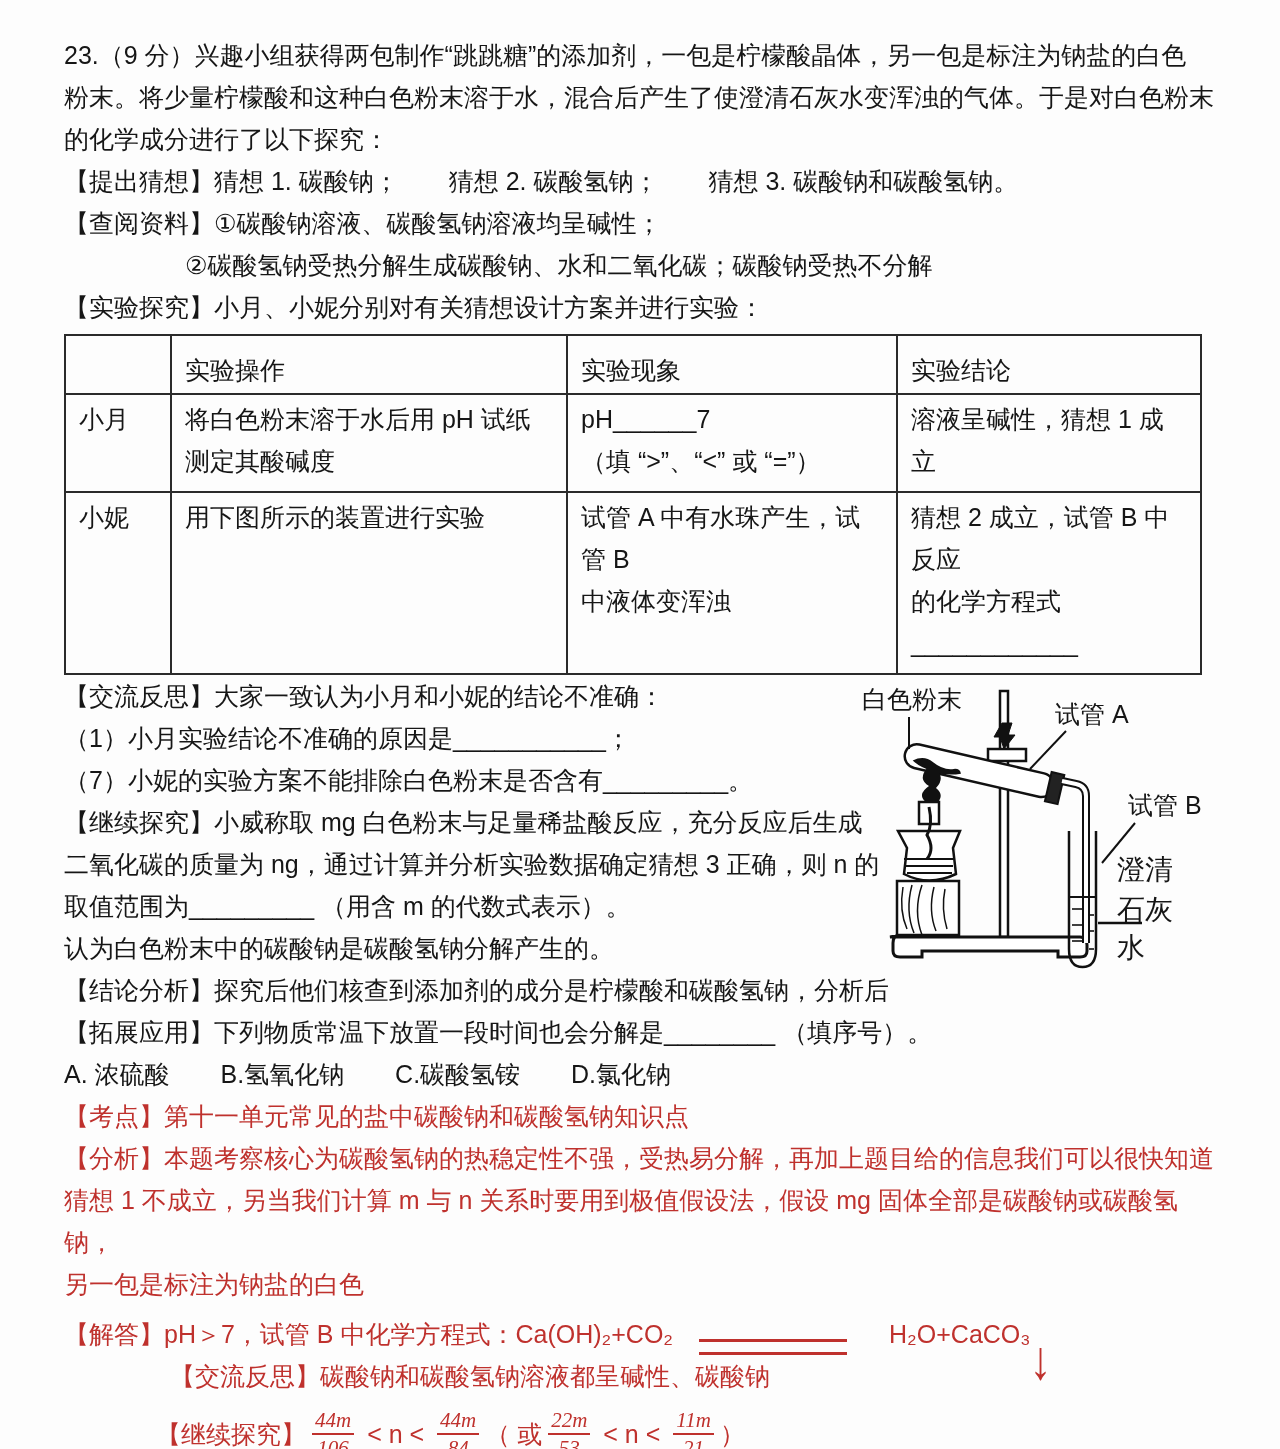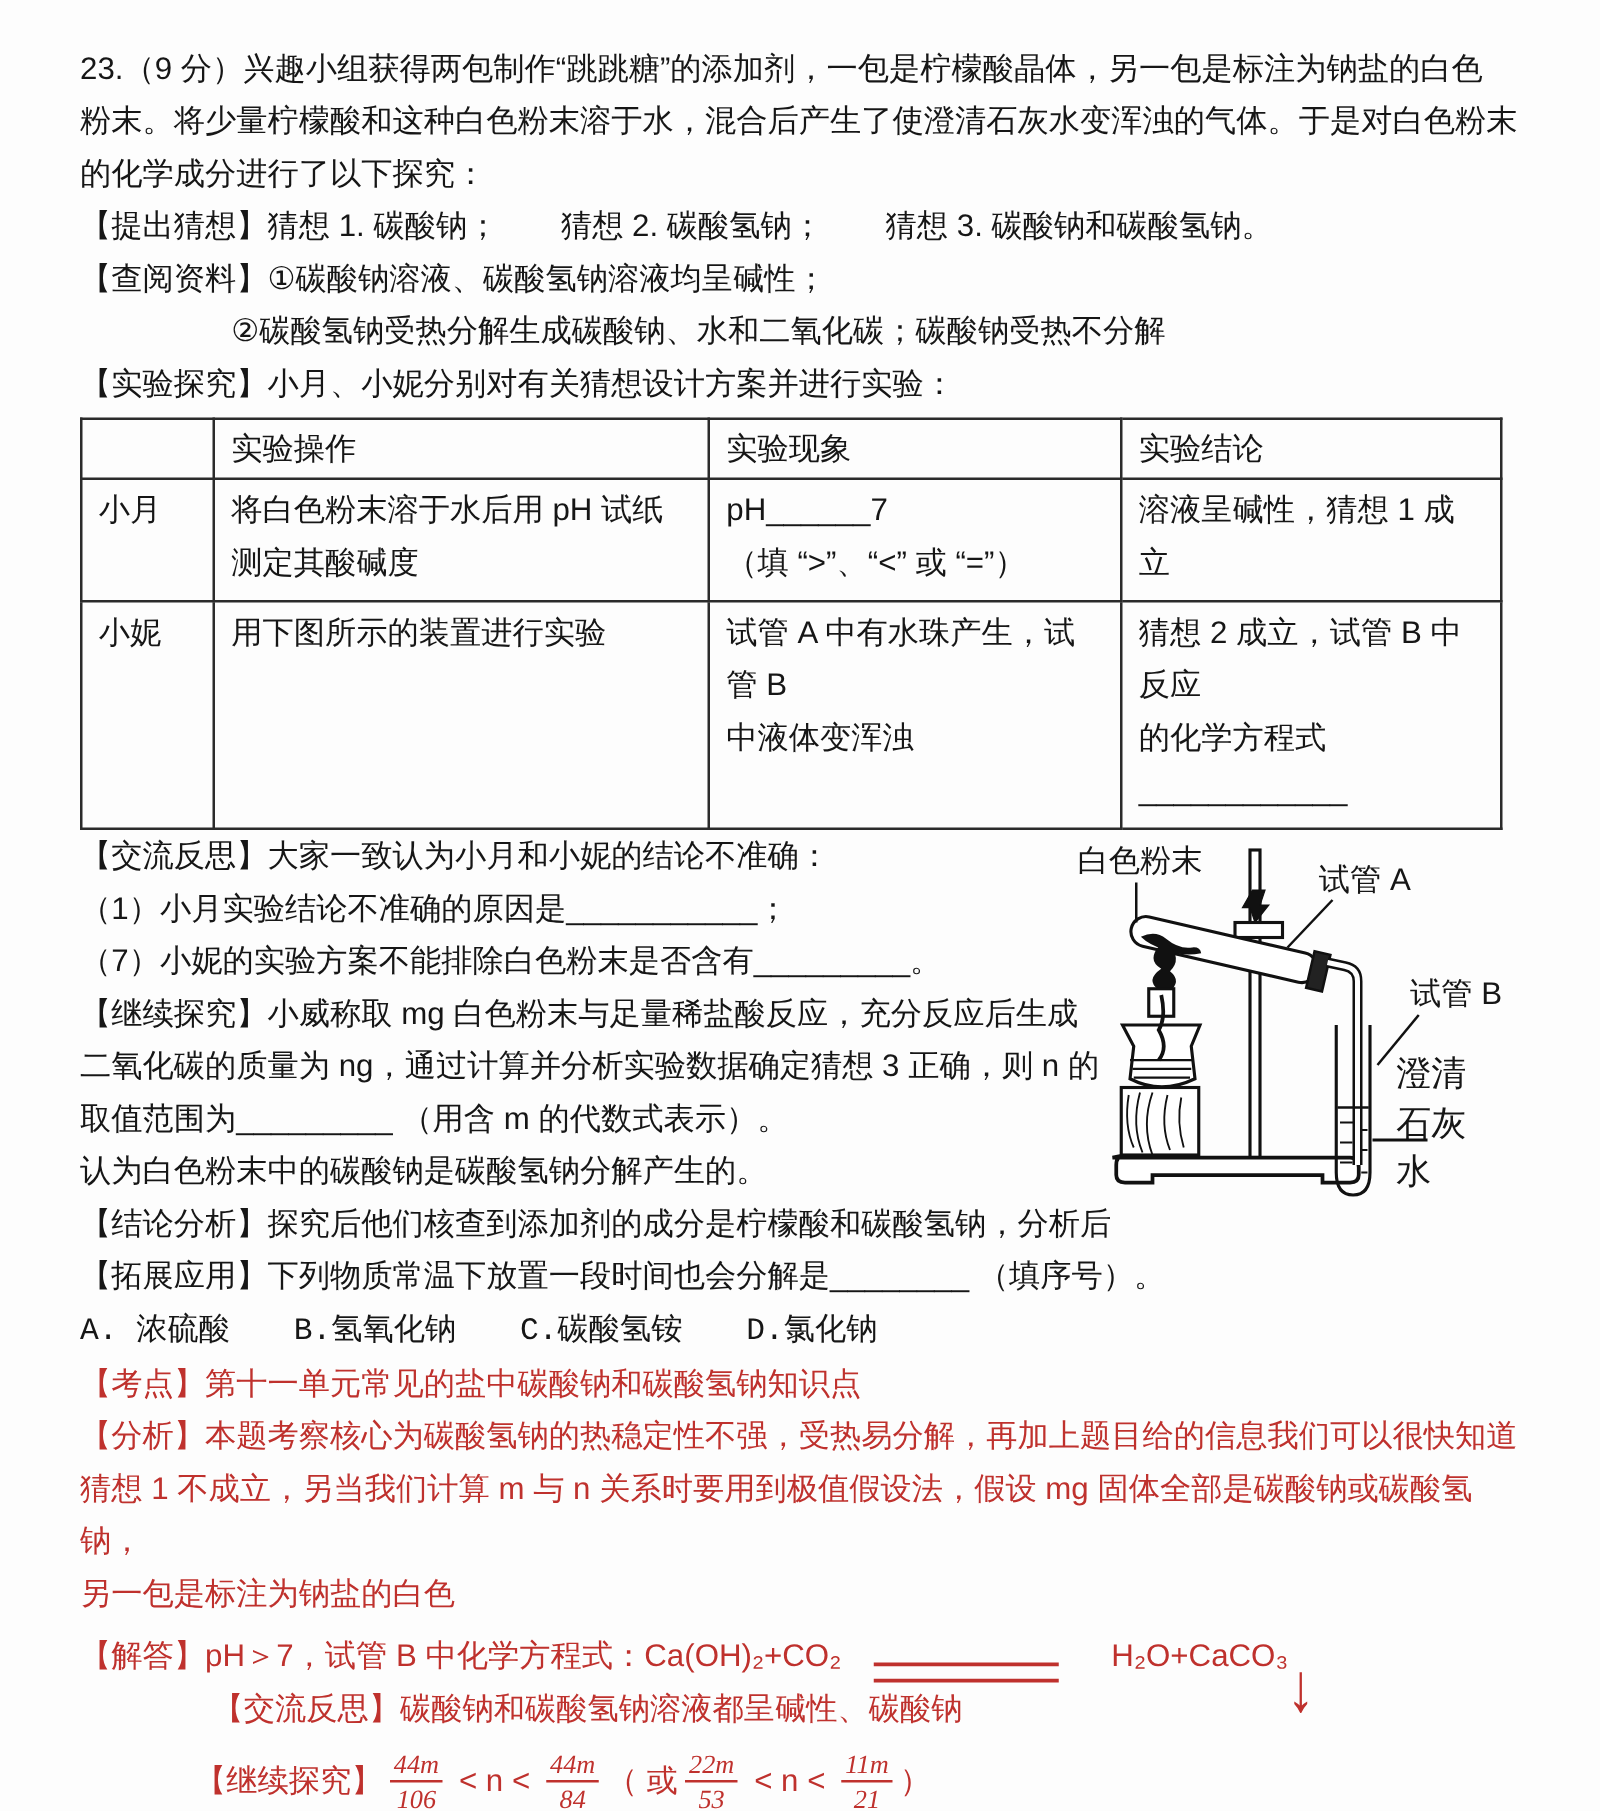--- a/index.html
+++ b/index.html
@@ -7,36 +7,36 @@
     width:1280px;height:1449px;overflow:hidden;background:#fdfdfd;
     font-family:"Liberation Sans","DejaVu Sans",sans-serif;
     color:#161616;
   }
   .page{padding:34px 60px 0 64px;font-size:25px;line-height:42px;}
   .ln{white-space:pre-wrap;}
   .indent2{padding-left:121px;}
   
   table.exp{border-collapse:collapse;margin-top:6px;table-layout:fixed;width:1136px;}
   table.exp td{border:2px solid #2b2b2b;vertical-align:top;padding:3px 13px 9px 13px;line-height:42px;font-size:25px;}
-  table.exp .hd{height:40px;padding-top:2px;padding-bottom:2px;border-radius:12px;}
+  table.exp .hd{height:40px;padding-top:13px;padding-bottom:2px;border-radius:12px;}
   
   .mid{position:relative;min-height:336px;margin-top:0;}
   .apparatus{position:absolute;left:788px;top:0;}
   
   .red{color:#bf312d;}
   .eqline{display:flex;align-items:flex-end;height:50px;}
   .dline{display:inline-block;width:148px;height:10px;border-top:3px solid #bf312d;border-bottom:3px solid #bf312d;margin:0 42px 0 26px;}
   .dn-arrow{font-size:44px;font-weight:bold;line-height:0;position:relative;top:5px;margin-left:-1px;transform:scaleY(1.25);display:inline-block;}
   .fracline{display:flex;align-items:center;height:74px;padding-left:92px;}
   .frac{display:inline-flex;flex-direction:column;align-items:center;margin:0 6px;
         font-family:"Liberation Serif","DejaVu Serif",serif;font-style:italic;font-size:21px;line-height:1.15;}
   .frac .num{border-bottom:2px solid #bf312d;padding:0 3px 1px 3px;text-align:center;}
   .frac .den{padding-top:1px;}
   .ind-a{padding-left:106px;}
-  .opt{margin-right:44px;font-family:Liberation Mono, monospace;}
+  .opt{margin-right:44px;}
   svg text{font-family:"Liberation Sans","DejaVu Sans",sans-serif;fill:#161616;}
 </style>
 </head>
 <body>
 
 <div class="page">
 
   <div class="ln">23.（9 分）兴趣小组获得两包制作“跳跳糖”的添加剂，一包是柠檬酸晶体，另一包是标注为钠盐的白色</div>
   <div class="ln">粉末。将少量柠檬酸和这种白色粉末溶于水，混合后产生了使澄清石灰水变浑浊的气体。于是对白色粉末</div>
   <div class="ln">的化学成分进行了以下探究：</div>

